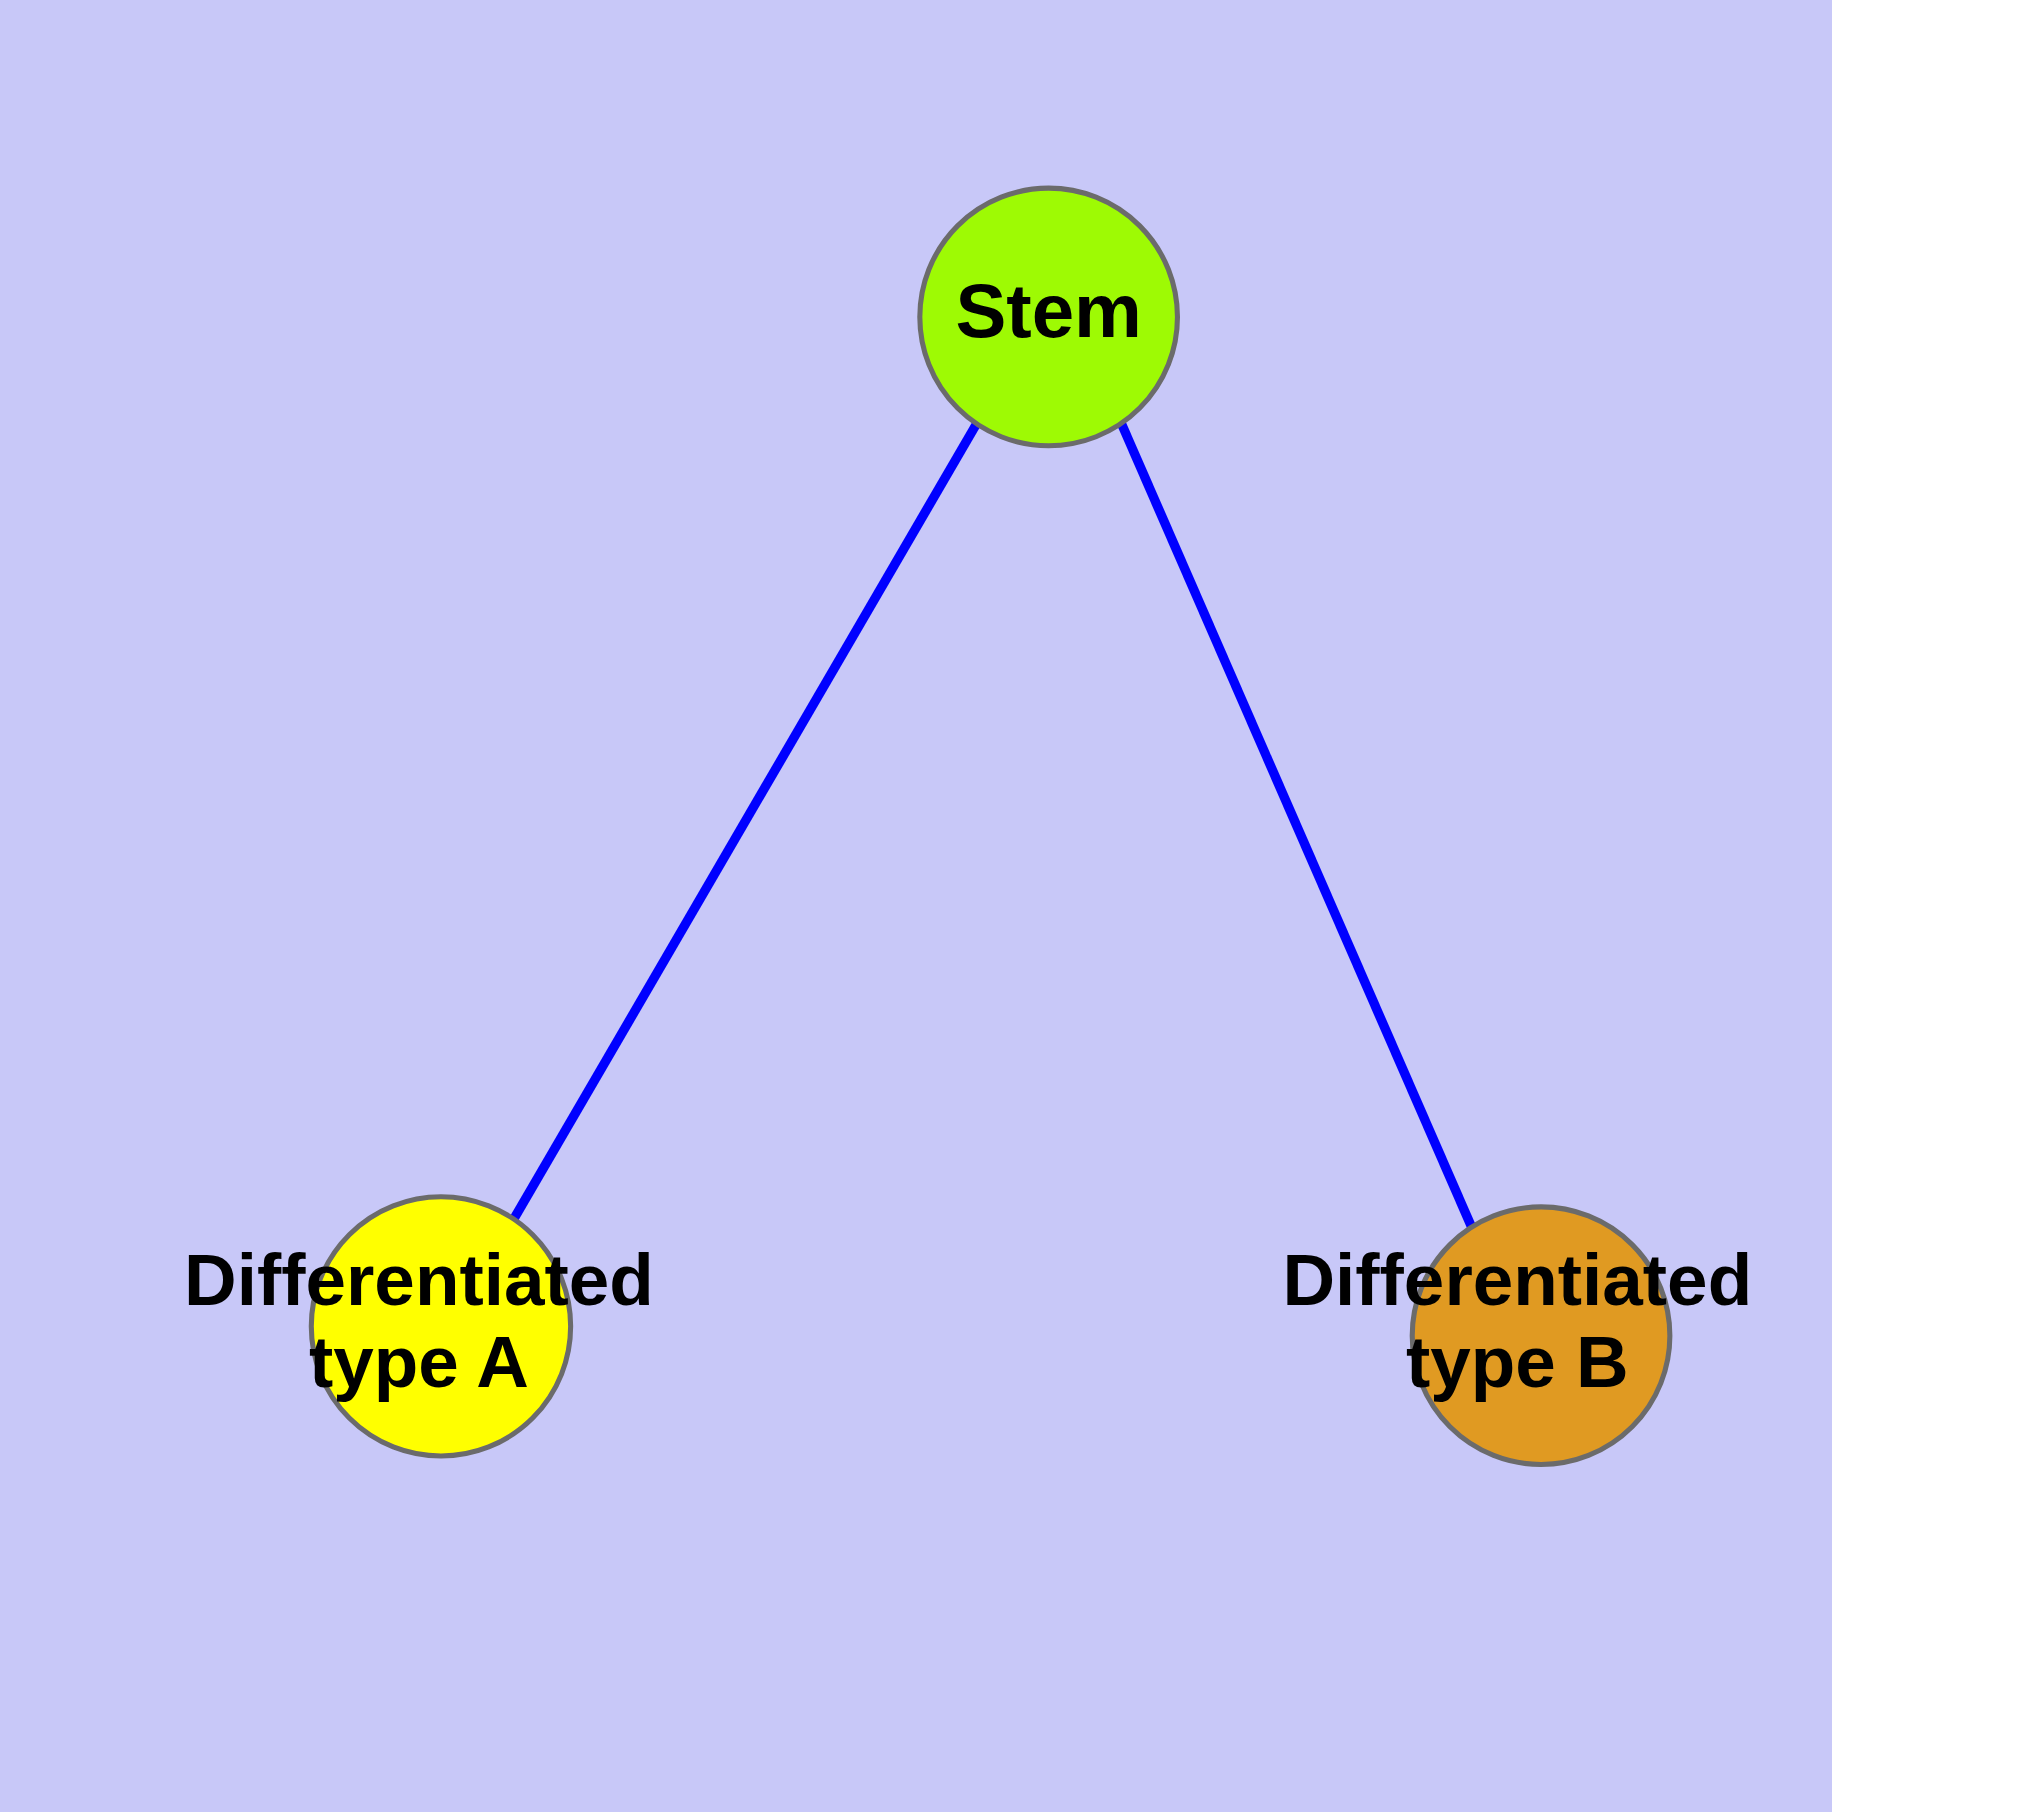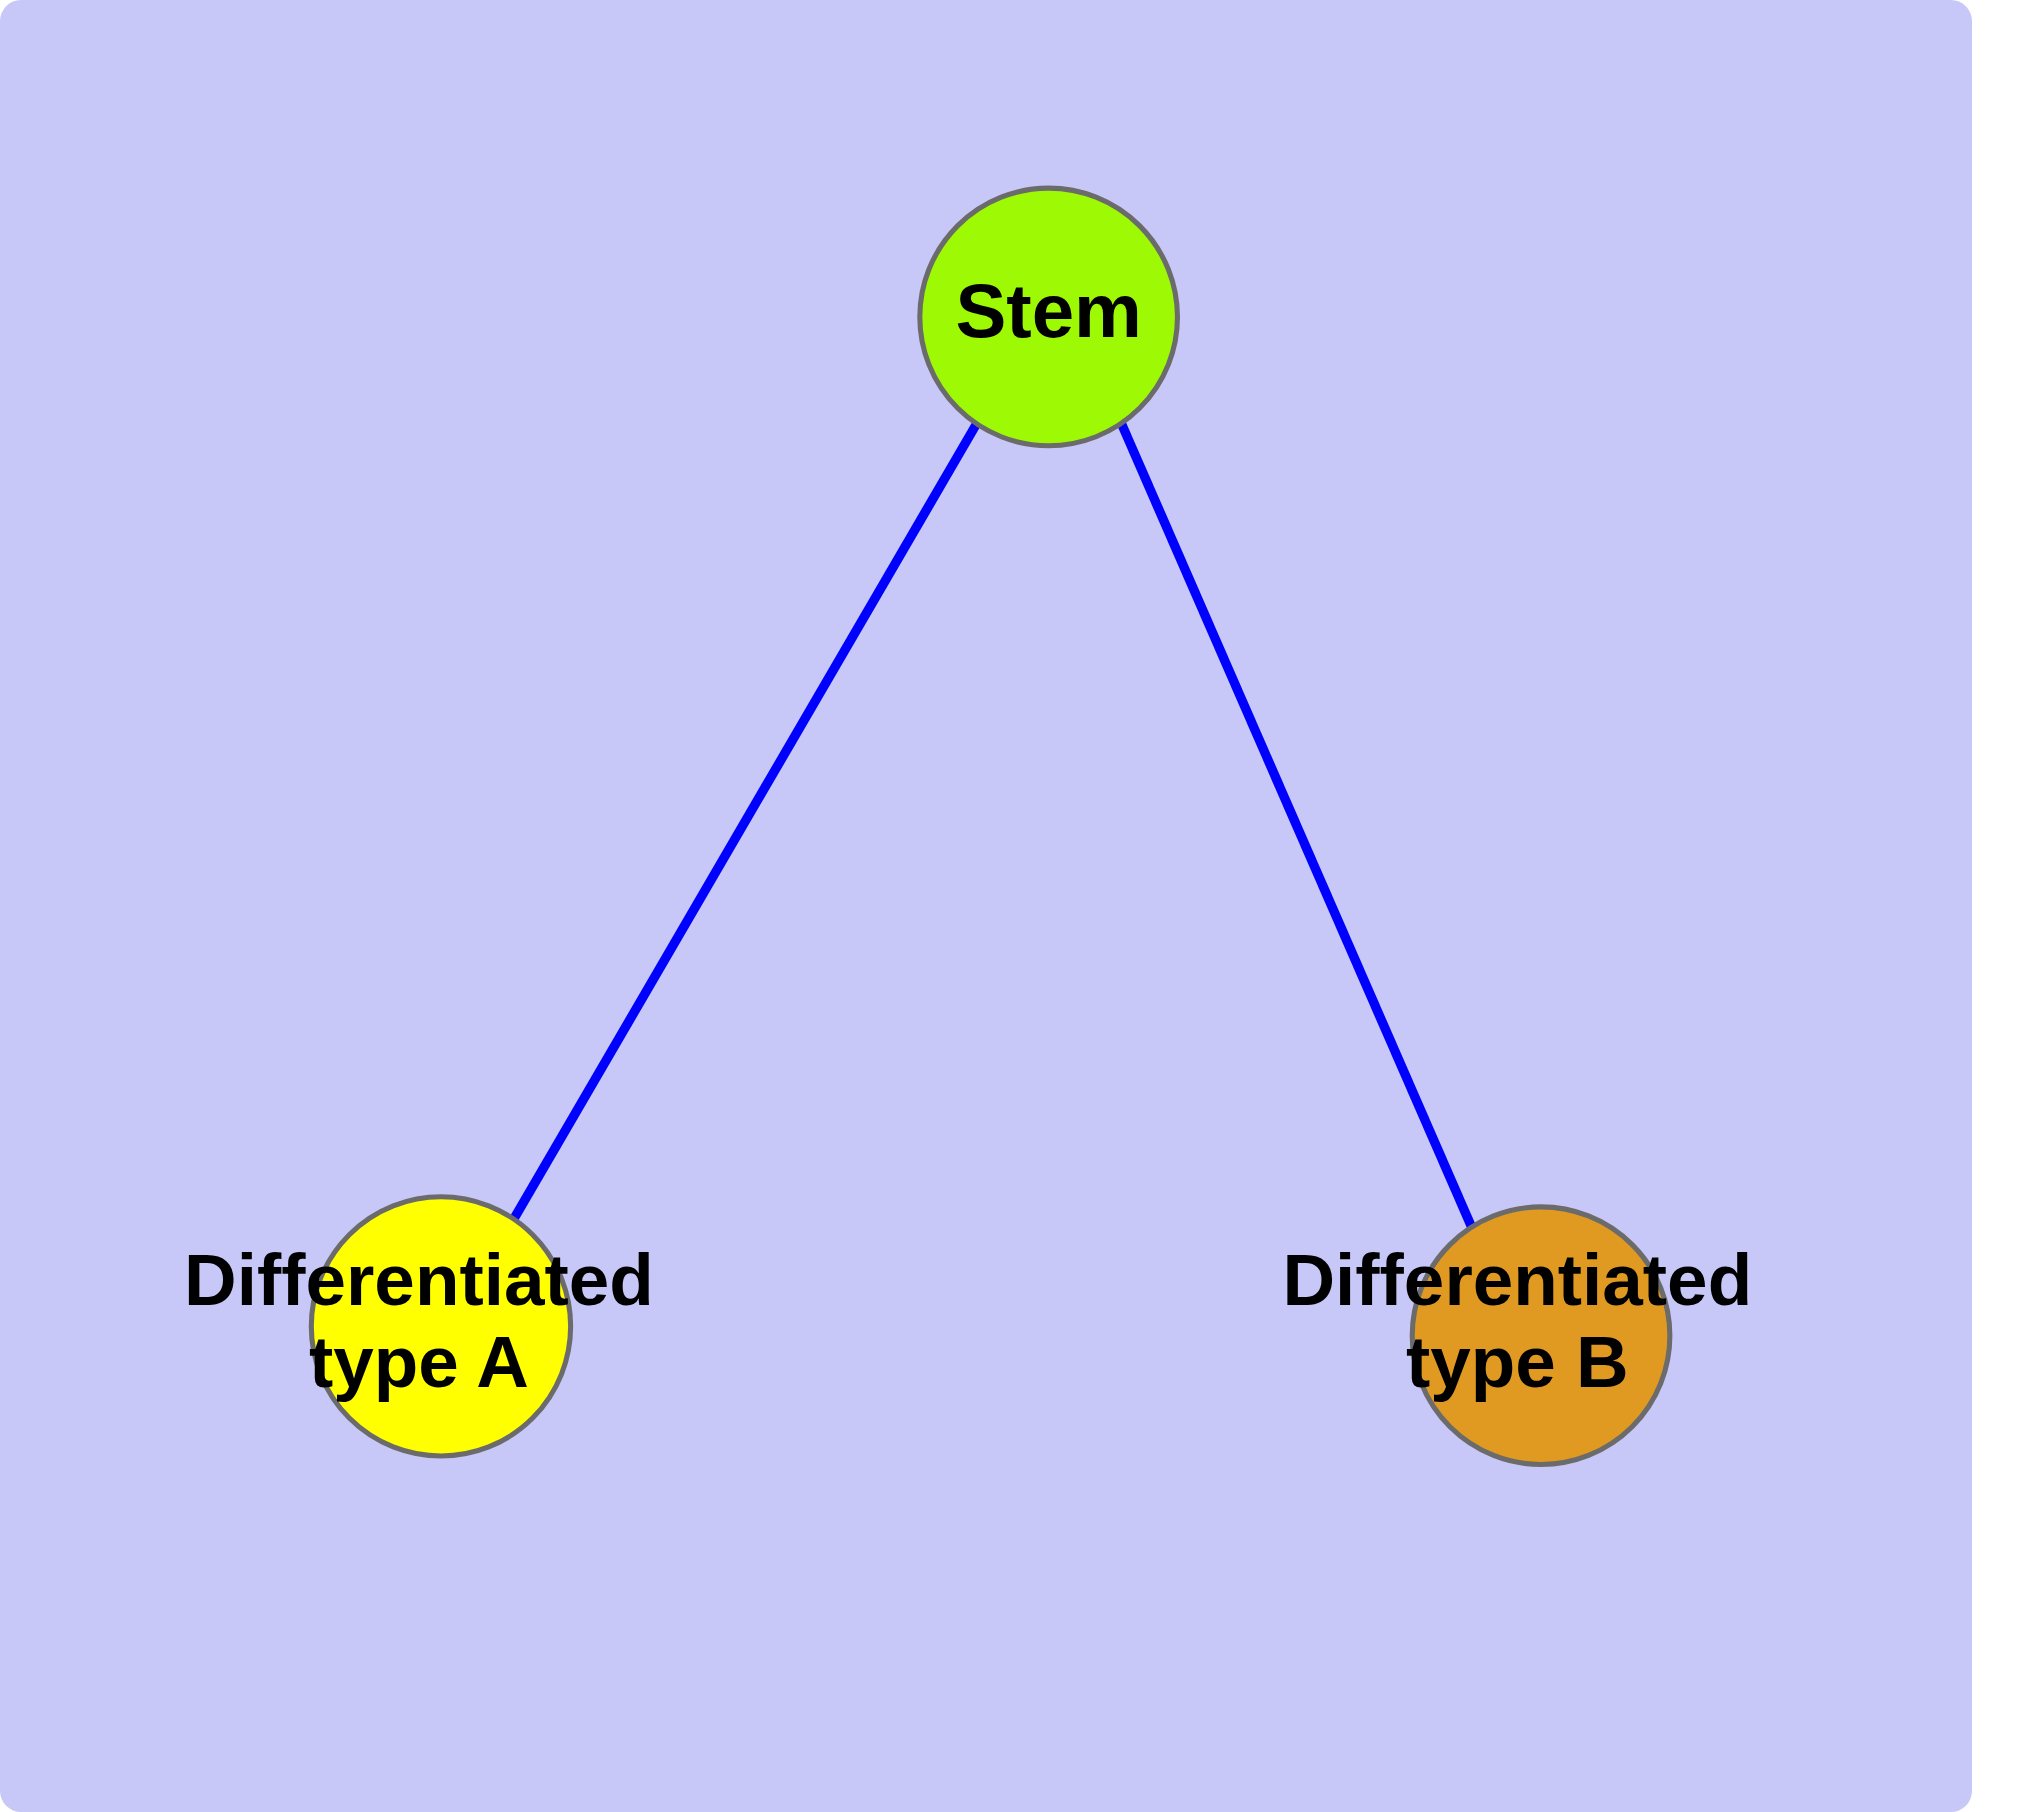--- a/index.html
+++ b/index.html
@@ -29,21 +29,21 @@
     text-anchor: middle;
     dominant-baseline: middle;
   }
   .edge-line {
     stroke-linecap: butt;
   }
 </style>
 </head>
 <body>
 
-<div id="canvas" style="width: 1972px; height: 1812px; background: rgb(200, 200, 248); border-radius: 21px;">
+<div id="canvas" style="width: 1832px; height: 1812px; background: rgb(200, 200, 248);">
   <svg id="graph-svg" viewBox="0 0 2384 2138" xmlns="http://www.w3.org/2000/svg">
     <g id="edges-layer">
         <line x1="1152" y1="500" x2="605" y2="1440" stroke="#0000ff" stroke-width="11" class="edge-line"></line>
         <line x1="1323" y1="500" x2="1737" y2="1450" stroke="#0000ff" stroke-width="11" class="edge-line"></line>
       </g>
     <g id="nodes-layer">
         <circle cx="1237" cy="374" r="152" fill="#9efa04" stroke="#6b6b6b" stroke-width="6"></circle>
         <circle cx="520" cy="1565" r="153" fill="#ffff00" stroke="#6b6b6b" stroke-width="6"></circle>
         <circle cx="1818" cy="1576" r="152" fill="#e09a22" stroke="#6b6b6b" stroke-width="6"></circle>
       </g>

